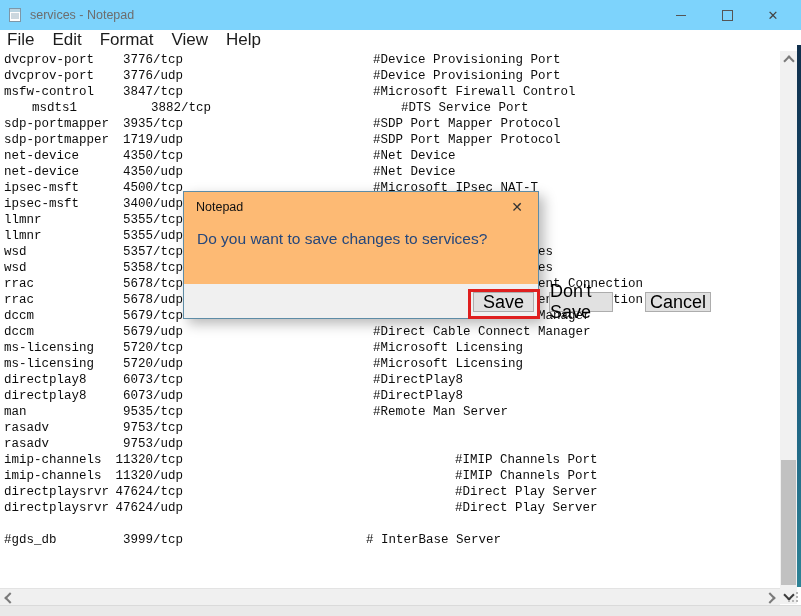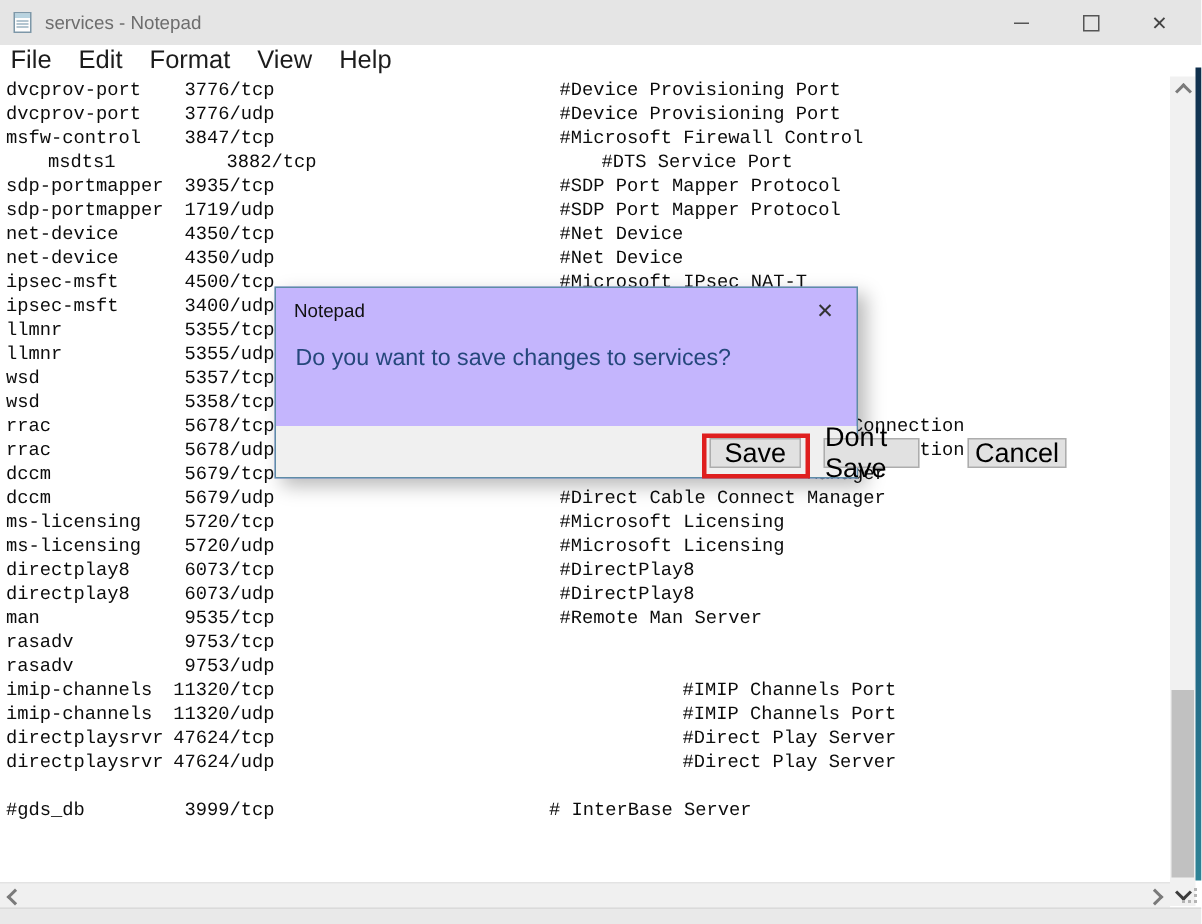--- a/index.html
+++ b/index.html
@@ -2,21 +2,21 @@
 <html><head>
 <meta charset="utf-8">
 <style>
   html,body{margin:0;padding:0;}
   body{
     width:801px;height:616px;position:relative;overflow:hidden;
     background:#ffffff;font-family:"Liberation Sans",sans-serif;
     -webkit-font-smoothing:antialiased;
   }
   
-  .titlebar{position:absolute;left:0;top:0;width:801px;height:30px;background:#e5e5e5;}
+  .titlebar{position:absolute;left:0;top:0;width:801px;height:30px;background:#7dd3fc;}
   .app-icon{position:absolute;left:7px;top:7px;width:16px;height:16px;}
   .title-text{position:absolute;left:30px;top:8px;font-size:12.5px;color:#6d6d6d;}
   .wincontrols{position:absolute;right:5px;top:0;height:30px;display:flex;}
   .wincontrols .wbtn{width:46px;height:30px;display:flex;align-items:center;justify-content:center;color:#555;}
   .wbtn .dash{width:10px;height:0;border-top:1px solid #555;}
   .wbtn .maxsq{width:9px;height:9px;border:1px solid #555;}
   .wbtn .closex{font-size:13px;line-height:13px;color:#444;}
   
   .menubar{position:absolute;left:0;top:30px;width:801px;height:20px;background:#ffffff;display:flex;align-items:center;}
   .menu-item{font-size:17px;color:#1c1c1c;padding:0 9px;height:20px;line-height:20px;}
@@ -37,22 +37,22 @@
   .chev.up{transform:rotate(-135deg);margin-top:3px;}
   .chev.down{transform:rotate(45deg);margin-top:-2px;border-color:#3c3c3c;}
   .chev.left{transform:rotate(135deg);margin-left:3px;}
   .chev.right{transform:rotate(-45deg);margin-right:3px;}
   .grip{position:absolute;right:3px;top:592px;width:10px;height:10px;}
   .grip i{position:absolute;width:2px;height:2px;background:#b5b5b5;}
   .bluestrip{position:absolute;right:0;top:45px;width:4px;height:542px;
     background:linear-gradient(180deg,#10304d 0%,#1b5a7d 55%,#2e8396 100%);}
   .bottomstrip{position:absolute;left:0;top:605px;width:801px;height:11px;background:#e9e9e9;border-top:1px solid #dadada;}
   
-  .dialog{position:absolute;left:183px;top:191px;width:354px;height:126px;background:#c4b5fd;
-    border:1px solid #5e8ca6;box-shadow:5px 5px 12px rgba(0,0,0,0.28);padding-left:33px;}
+  .dialog{position:absolute;left:183px;top:191px;width:354px;height:126px;background:#fdba74;
+    border:1px solid #5e8ca6;box-shadow:5px 5px 12px rgba(0,0,0,0.28);}
   .dlg-title{position:absolute;left:12px;top:8px;font-size:12.5px;color:#111;}
   .dlg-close{position:absolute;right:10px;top:4px;width:22px;height:22px;display:flex;align-items:center;justify-content:center;
     font-size:14px;color:#333;}
   .dlg-message{position:absolute;left:13px;top:38px;font-size:15.5px;color:#25477b;}
   .dlg-strip{position:absolute;left:0;bottom:0;width:100%;height:34px;background:#f0f0f0;}
   .dlg-btn{position:absolute;top:8px;height:20px;background:#e1e1e1;border:1px solid #adadad;
     font-size:18px;color:#000;display:flex;align-items:center;justify-content:center;box-sizing:border-box;}
   .annot-box{position:absolute;left:-6px;top:-4px;width:66px;height:24px;border:3px solid #df1f1f;}
 </style>
 </head>

